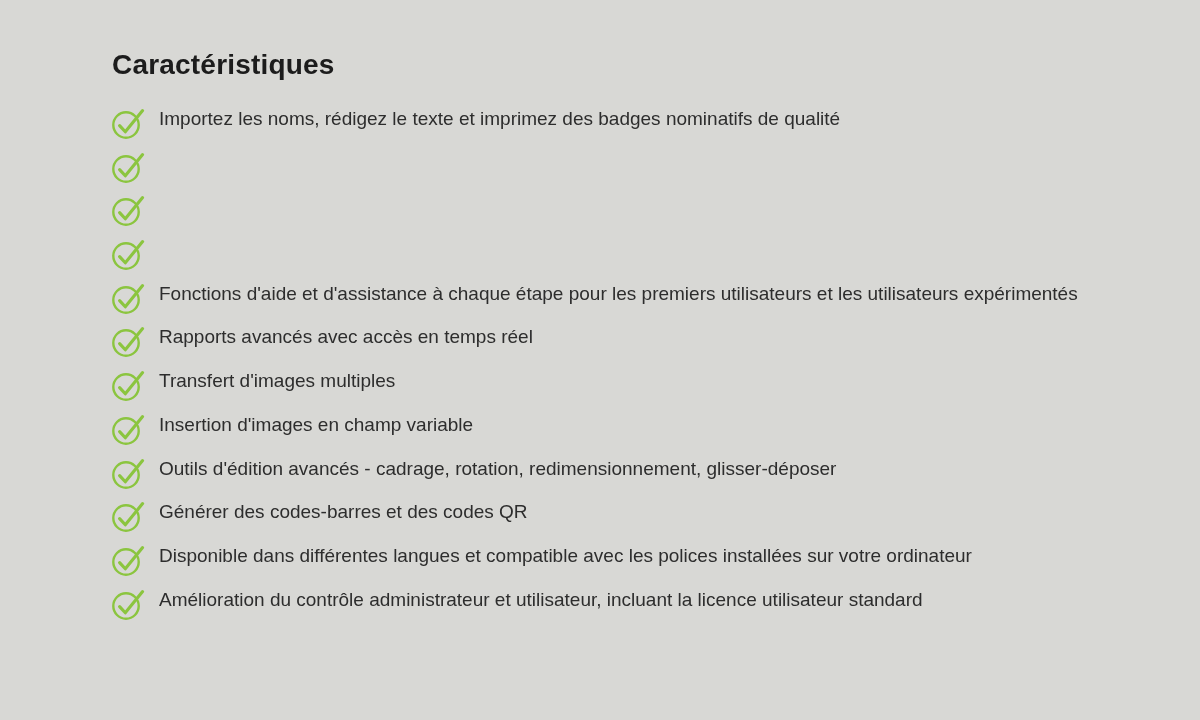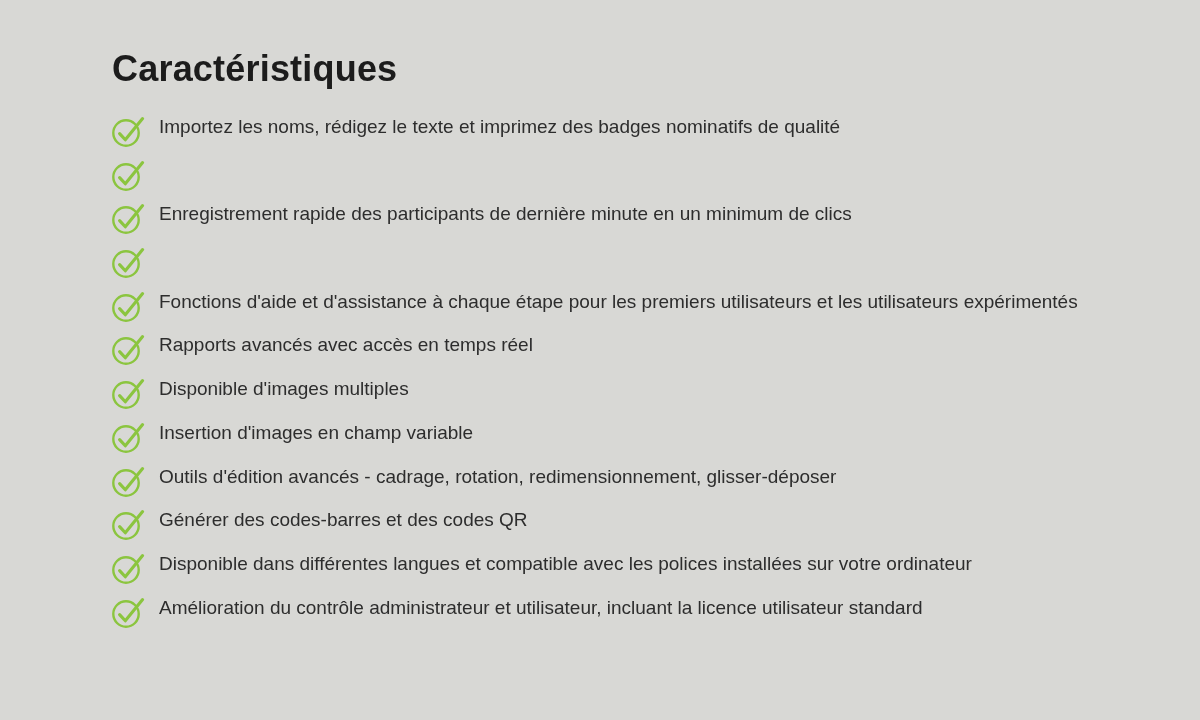--- a/index.html
+++ b/index.html
@@ -13,21 +13,21 @@
   body{
     width:1200px;height:720px;overflow:hidden;
     background:var(--bg);
     font-family:"Liberation Sans","DejaVu Sans",sans-serif;
   }
   .features-section{
     padding:51px 40px 0 112px;
   }
   .section-title{
     margin:0;
-    font-size:36px;
+    font-size:28px;
     line-height:1;
     font-weight:700;
     letter-spacing:0.2px;
     color:var(--title);
   }
   .feature-list{
     list-style:none;
     margin:29px 0 0 0;
     padding:0;
   }
@@ -79,21 +79,20 @@
     </span>
   </li>
 
   <li class="feature-item">
     <span class="check-icon">
       <svg viewBox="0 0 34 32" fill="none" xmlns="http://www.w3.org/2000/svg">
         <circle cx="14" cy="17" r="12.7" stroke="var(--green)" stroke-width="2.4"></circle>
         <path d="M7.6 17.6 L13.3 23.8 L30.6 2.6" stroke="var(--green)" stroke-width="3.1" stroke-linecap="round" stroke-linejoin="round"></path>
       </svg>
     </span>
-    <span class="feature-text">Enregistrement rapide des participants de dernière minute en un minimum de clics</span>
   </li>
 
 
   <li class="feature-item">
     <span class="check-icon">
       <svg viewBox="0 0 34 32" fill="none" xmlns="http://www.w3.org/2000/svg">
         <circle cx="14" cy="17" r="12.7" stroke="var(--green)" stroke-width="2.4"></circle>
         <path d="M7.6 17.6 L13.3 23.8 L30.6 2.6" stroke="var(--green)" stroke-width="3.1" stroke-linecap="round" stroke-linejoin="round"></path>
       </svg>
     </span>
@@ -119,21 +118,21 @@
     <span class="feature-text">Rapports avancés avec accès en temps réel</span>
   </li>
 
   <li class="feature-item">
     <span class="check-icon">
       <svg viewBox="0 0 34 32" fill="none" xmlns="http://www.w3.org/2000/svg">
         <circle cx="14" cy="17" r="12.7" stroke="var(--green)" stroke-width="2.4"></circle>
         <path d="M7.6 17.6 L13.3 23.8 L30.6 2.6" stroke="var(--green)" stroke-width="3.1" stroke-linecap="round" stroke-linejoin="round"></path>
       </svg>
     </span>
-    <span class="feature-text">Disponible d'images multiples</span>
+    <span class="feature-text">Transfert d'images multiples</span>
   </li>
 
   <li class="feature-item">
     <span class="check-icon">
       <svg viewBox="0 0 34 32" fill="none" xmlns="http://www.w3.org/2000/svg">
         <circle cx="14" cy="17" r="12.7" stroke="var(--green)" stroke-width="2.4"></circle>
         <path d="M7.6 17.6 L13.3 23.8 L30.6 2.6" stroke="var(--green)" stroke-width="3.1" stroke-linecap="round" stroke-linejoin="round"></path>
       </svg>
     </span>
     <span class="feature-text">Insertion d'images en champ variable</span>

